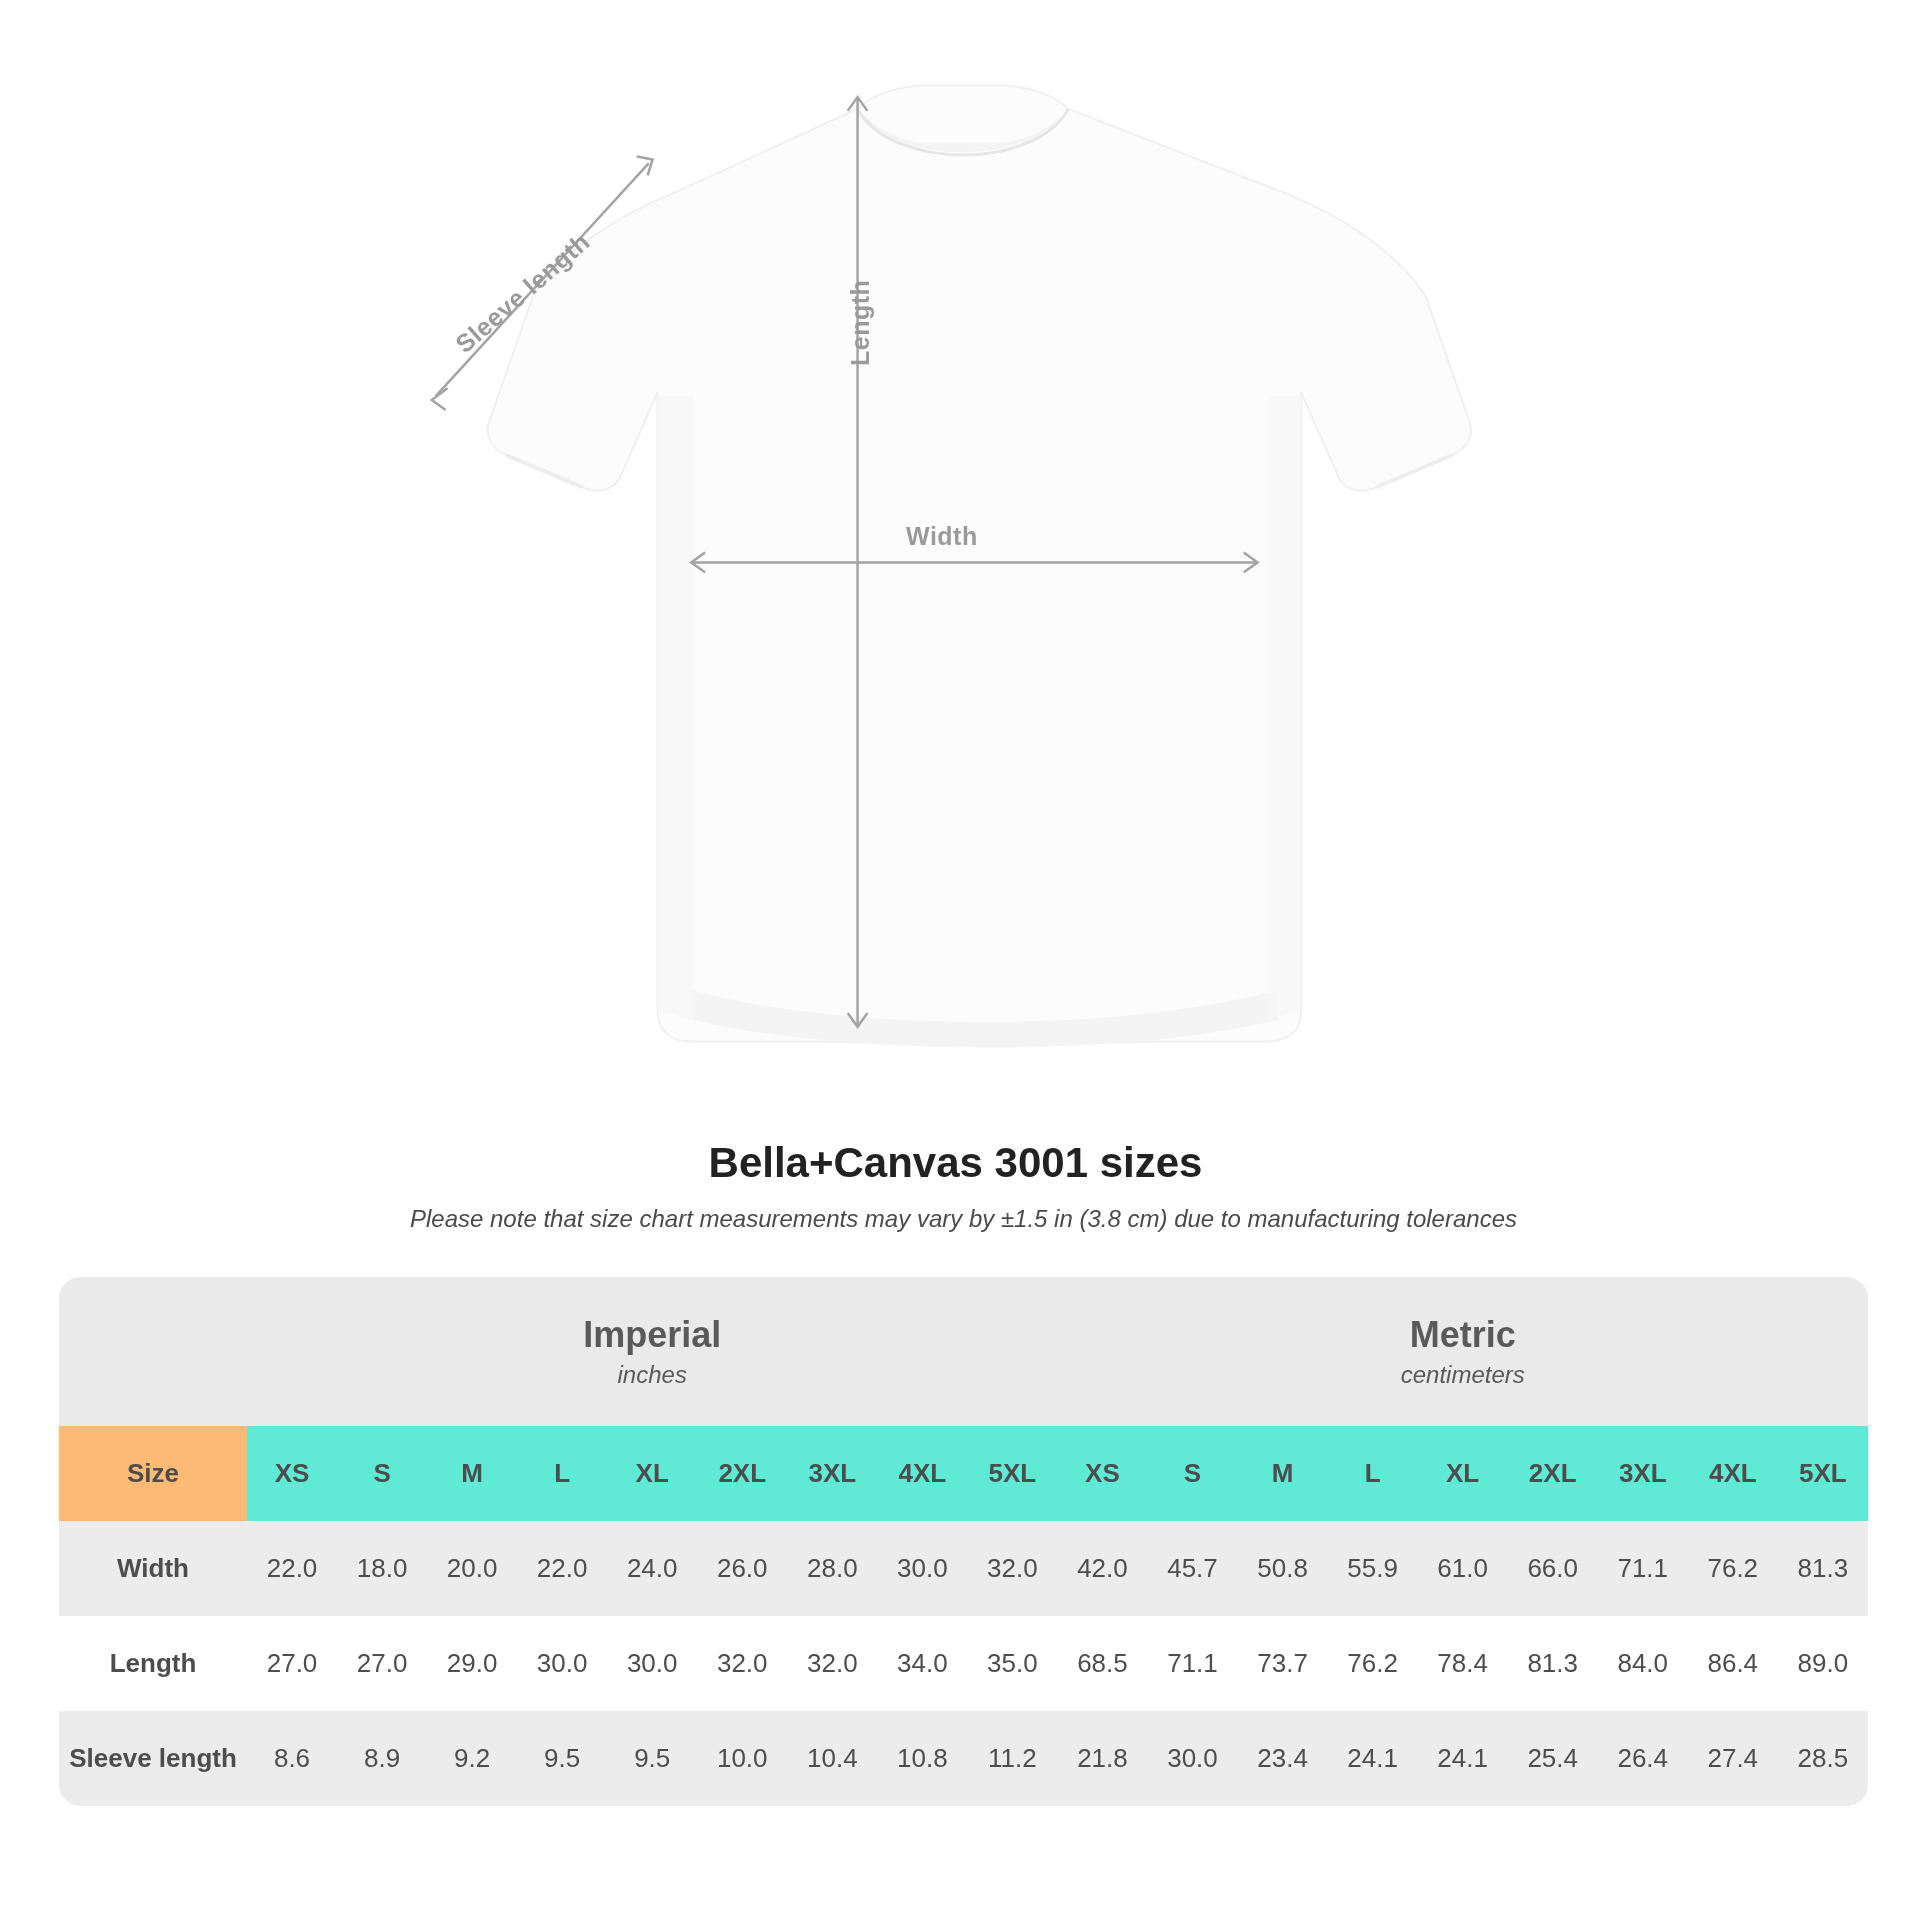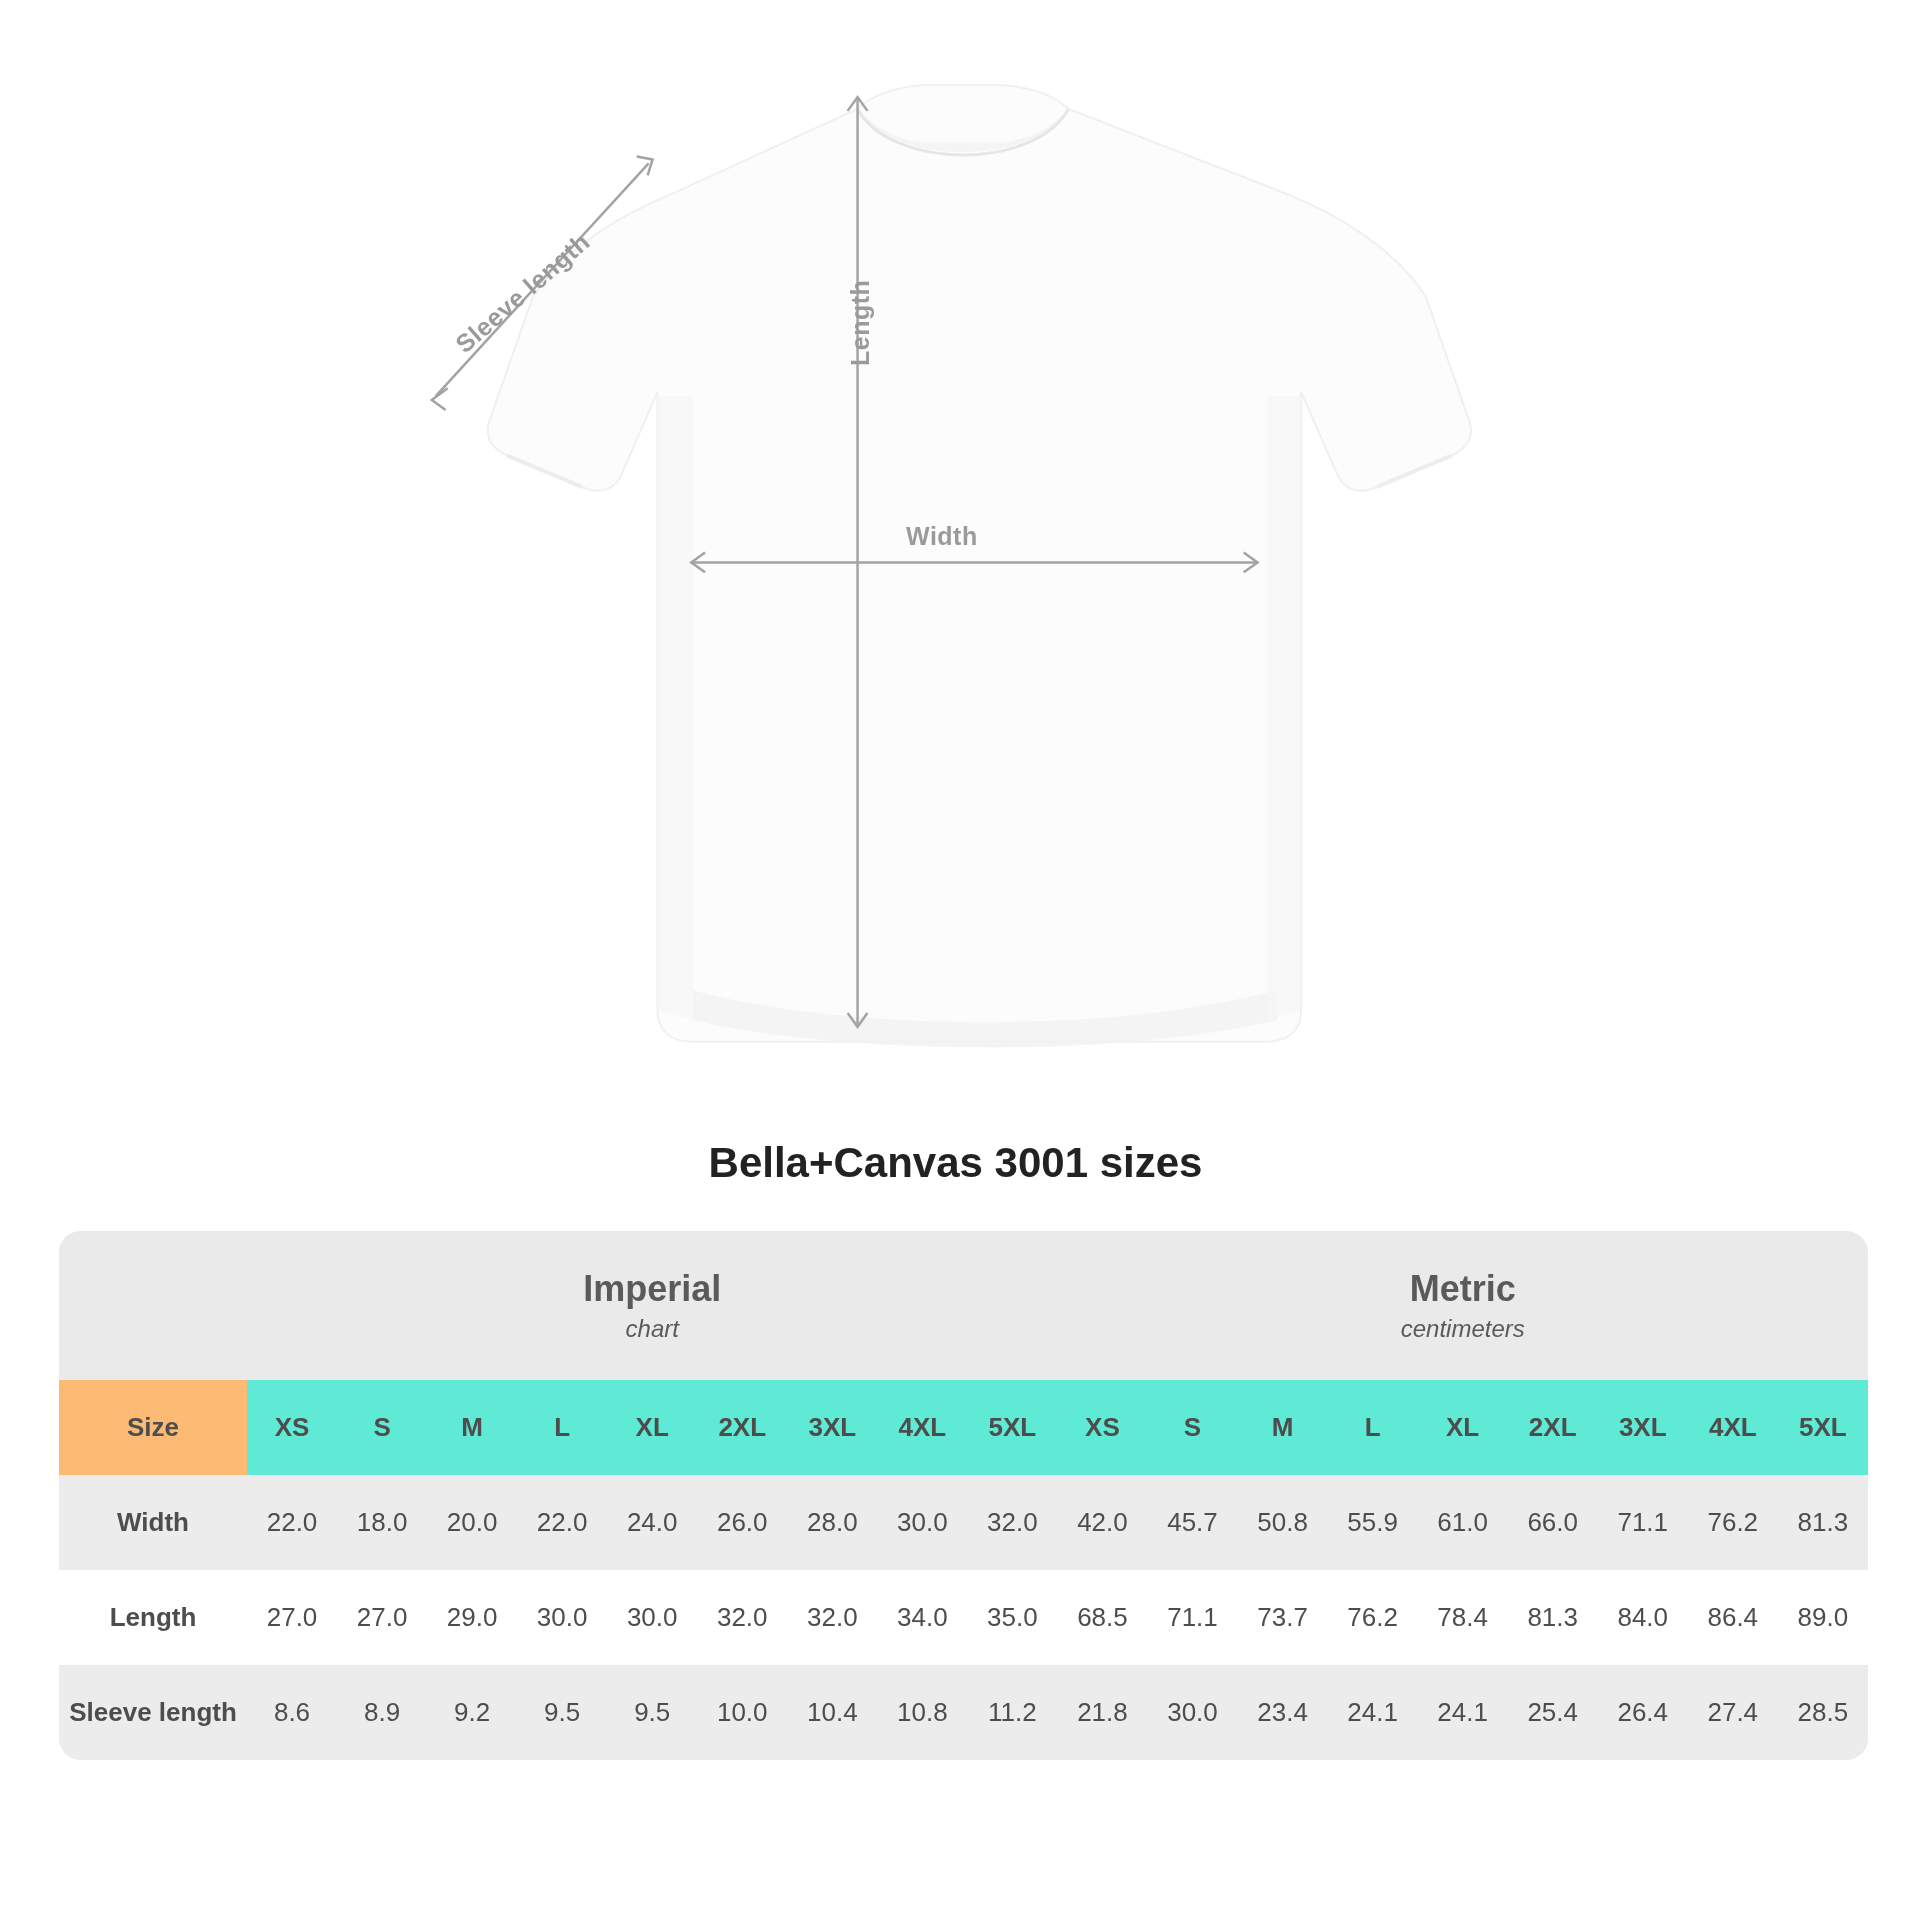--- a/index.html
+++ b/index.html
@@ -209,33 +209,34 @@
     </g>
   </svg>
 
   <div class="dim-label width-label">Width</div>
   <div class="dim-label length-label">Length</div>
   <div class="dim-label sleeve-label">Sleeve length</div>
 </div>
 
 <div class="title-block">
   <h1 class="chart-title">Bella+Canvas 3001 sizes</h1>
+  <p class="chart-note">Please note that size chart measurements may vary by ±1.5 in (3.8 cm) due to manufacturing tolerances</p>
 </div>
 
 <div class="table-wrap">
   <table class="size-table">
     <colgroup>
       <col class="labelcol">
     </colgroup>
     <tbody id="table-body">
         <tr class="unit-row">
           <td></td>
           <td colspan="9">
             <span class="unit-name">Imperial</span>
-            <span class="unit-sub">chart</span>
+            <span class="unit-sub">inches</span>
           </td>
           <td colspan="9">
             <span class="unit-name">Metric</span>
             <span class="unit-sub">centimeters</span>
           </td>
         </tr>
         <tr class="head-row">
           <td class="rowlabel">Size</td>
           <td>XS</td>
           <td>S</td>

